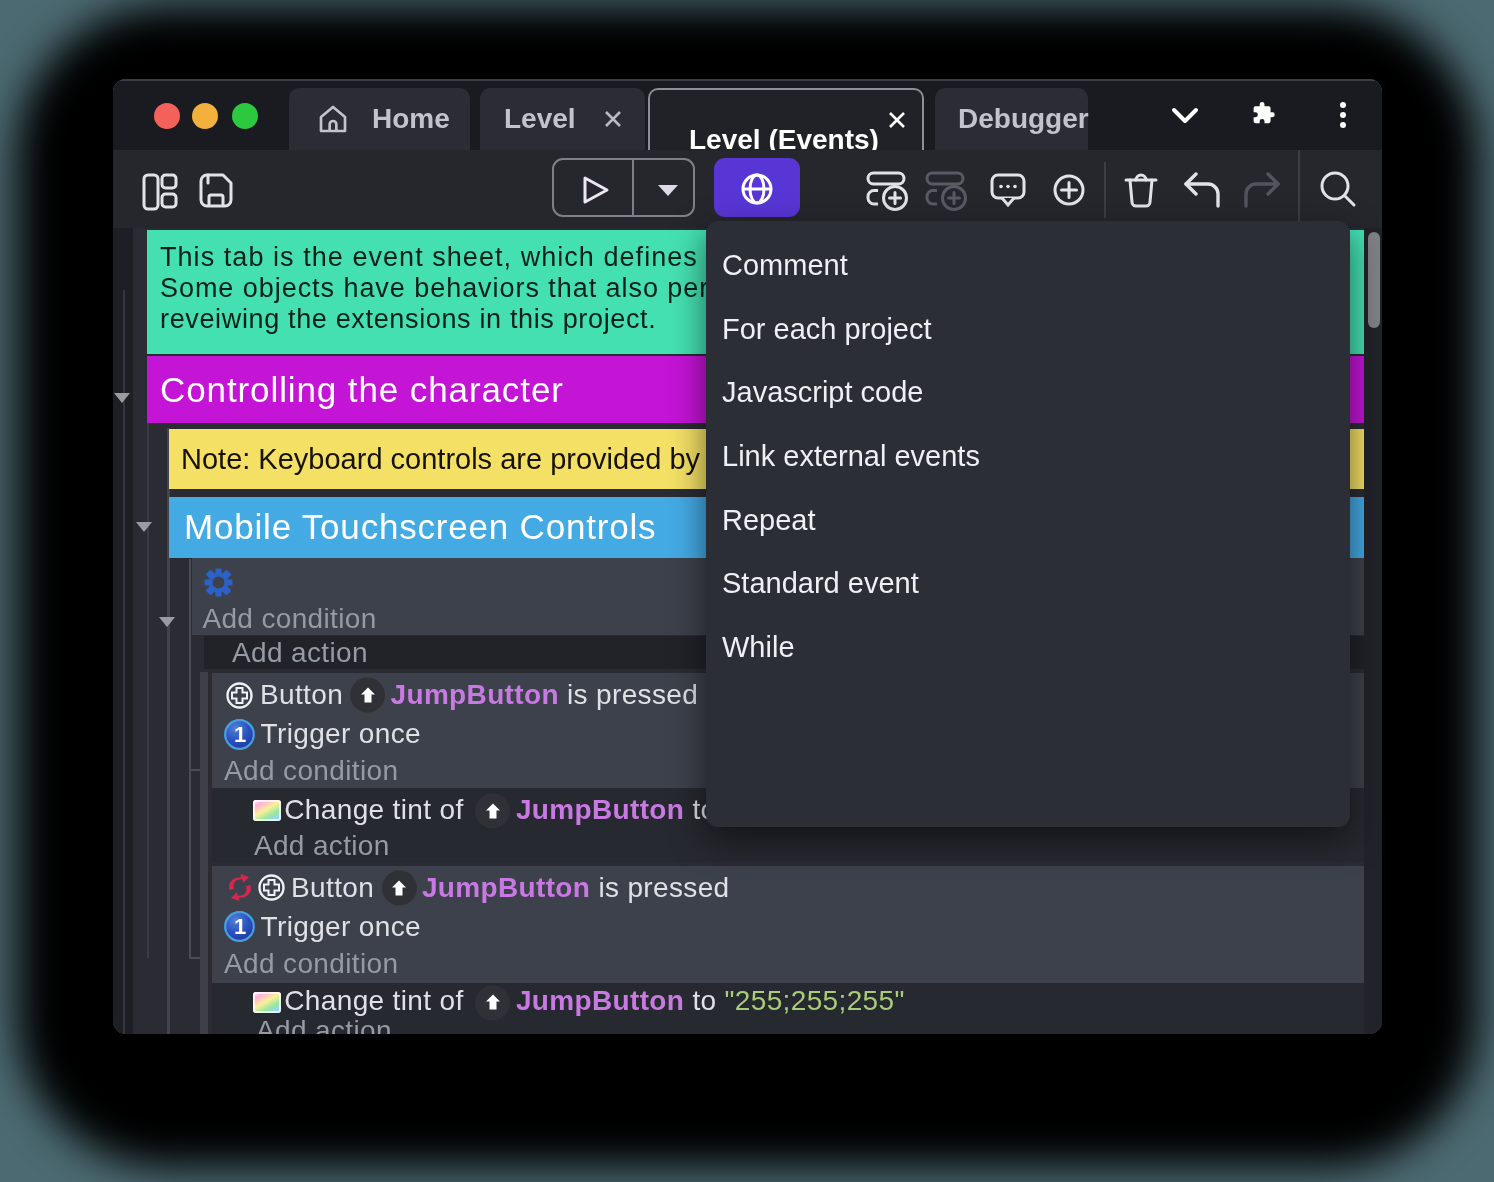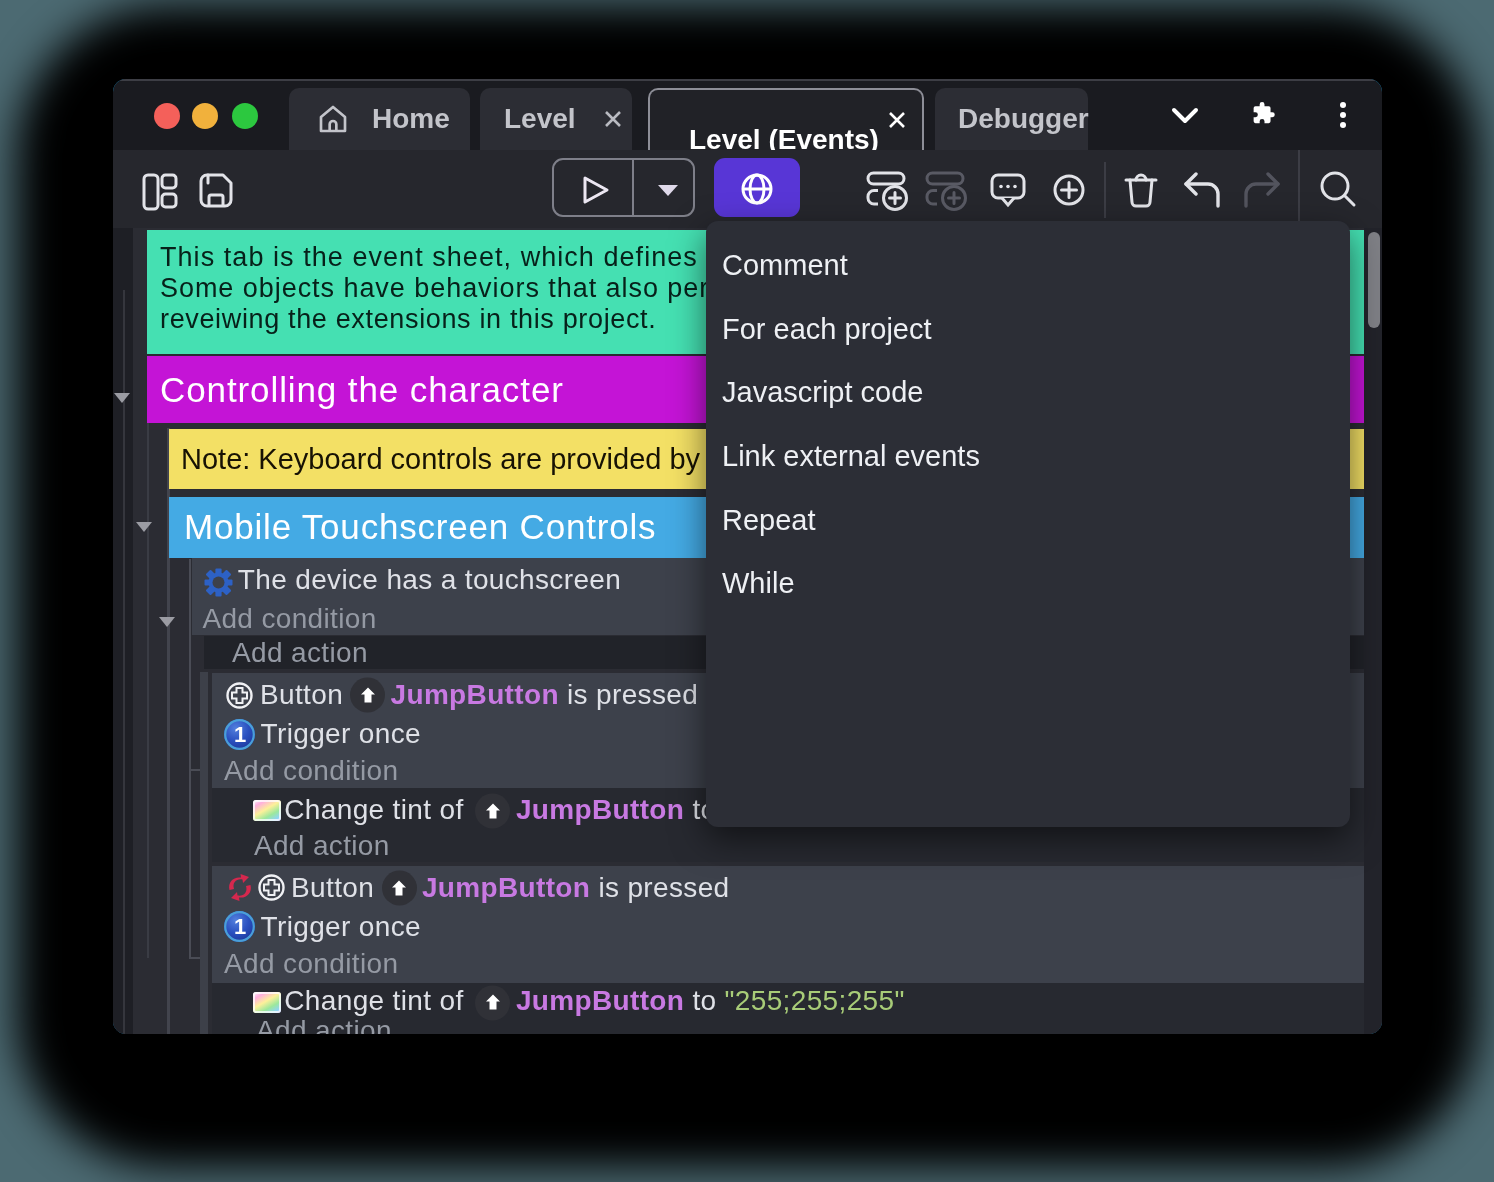--- a/index.html
+++ b/index.html
@@ -48,21 +48,21 @@
     <div class="dot" style="left:40.8px;background:#f4605a;"></div>
     <div class="dot" style="left:79.3px;background:#f1b13c;"></div>
     <div class="dot" style="left:119.4px;background:#2cc83f;"></div>
     <div class="tab" style="left:176px;width:181px;">
       <svg class="abs" style="left:28px;top:15px" width="32" height="32" viewBox="0 0 24 24" fill="none" stroke="#c3c4ca" stroke-width="2" stroke-linejoin="round">
           <path d="M3 10.5 12 3l9 7.5V21H3z"></path>
           <path d="M9.5 21v-5a2.5 2.5 0 0 1 5 0v5"></path>
         </svg>
       <span class="lbl" style="left:83px;">Home</span>
     </div>
-    <div class="tab" style="left:367px;width:152px;">
+    <div class="tab" style="left:367px;width:165px;">
       <span class="lbl" style="left:24px;">Level</span>
       <svg class="abs" style="left:122px;top:20px" width="22" height="22" viewBox="0 0 22 22" stroke="#b9bac1" stroke-width="2.6">
           <path d="M4 4 18 18M18 4 4 18"></path>
         </svg>
     </div>
     <div class="tab" style="left:535px;width:276px;background:#212227;border:2px solid #8d8e97;border-bottom:none;box-sizing:border-box;color:#ffffff;">
       <span class="lbl" style="left:39px;margin-top:20px;">Level (Events)</span>
       <svg class="abs" style="left:236px;top:19px" width="22" height="22" viewBox="0 0 22 22" stroke="#ffffff" stroke-width="2.6">
           <path d="M4 4 18 18M18 4 4 18"></path>
         </svg>
@@ -198,21 +198,20 @@
               <rect x="0.5" y="11.4" width="8" height="6.2" rx="1"></rect>
               <rect x="20.5" y="11.4" width="8" height="6.2" rx="1"></rect>
               <rect x="3" y="3" width="7" height="7" rx="1" transform="rotate(45 6.5 6.5)"></rect>
               <rect x="19" y="3" width="7" height="7" rx="1" transform="rotate(45 22.5 6.5)"></rect>
               <rect x="3" y="19" width="7" height="7" rx="1" transform="rotate(45 6.5 22.5)"></rect>
               <rect x="19" y="19" width="7" height="7" rx="1" transform="rotate(45 22.5 22.5)"></rect>
             </g>
           </g>
           <circle cx="14.5" cy="14.5" r="6" fill="#3d414b"></circle>
         </svg>
-      <div class="rowtxt" style="left:45.8px;top:22.3px;">The device has a touchscreen</div>
       <div class="addlnk" style="left:10.4px;top:61.3px;">Add condition</div>
     </div>
     <div class="blk" style="left:91px;top:408.3px;width:1160px;height:32.5px;background:#212329;">
       <div class="addlnk" style="left:28px;top:17px;">Add action</div>
     </div>
 
     <div class="blk" style="left:99px;top:444.5px;width:1152px;height:115.5px;background:#3d414b;">
       <svg class="abs" style="left:14px;top:9px" width="27" height="27" viewBox="0 0 27 27" fill="none" stroke="#f0f1f4">
           <circle cx="13.5" cy="13.5" r="12" stroke-width="2.4"></circle>
           <path d="M10.5 6h6v4.5h4.5v6h-4.5v4.5h-6v-4.5H6v-6h4.5z" stroke-width="2"></path>
@@ -297,15 +296,16 @@
     <div class="abs" style="left:1251px;top:0;width:18px;height:100%;background:#22232a;"></div>
     <div class="abs" style="left:1255px;top:4px;width:12px;height:96px;border-radius:6px;background:#7f8086;"></div>
   </div>
 
   <div id="menu">
     <div class="mi">Comment</div>
     <div class="mi">For each project</div>
     <div class="mi">Javascript code</div>
     <div class="mi">Link external events</div>
     <div class="mi">Repeat</div>
+    <div class="mi">Standard event</div>
     <div class="mi">While</div>
   </div>
 </div>
 
 </body></html>

